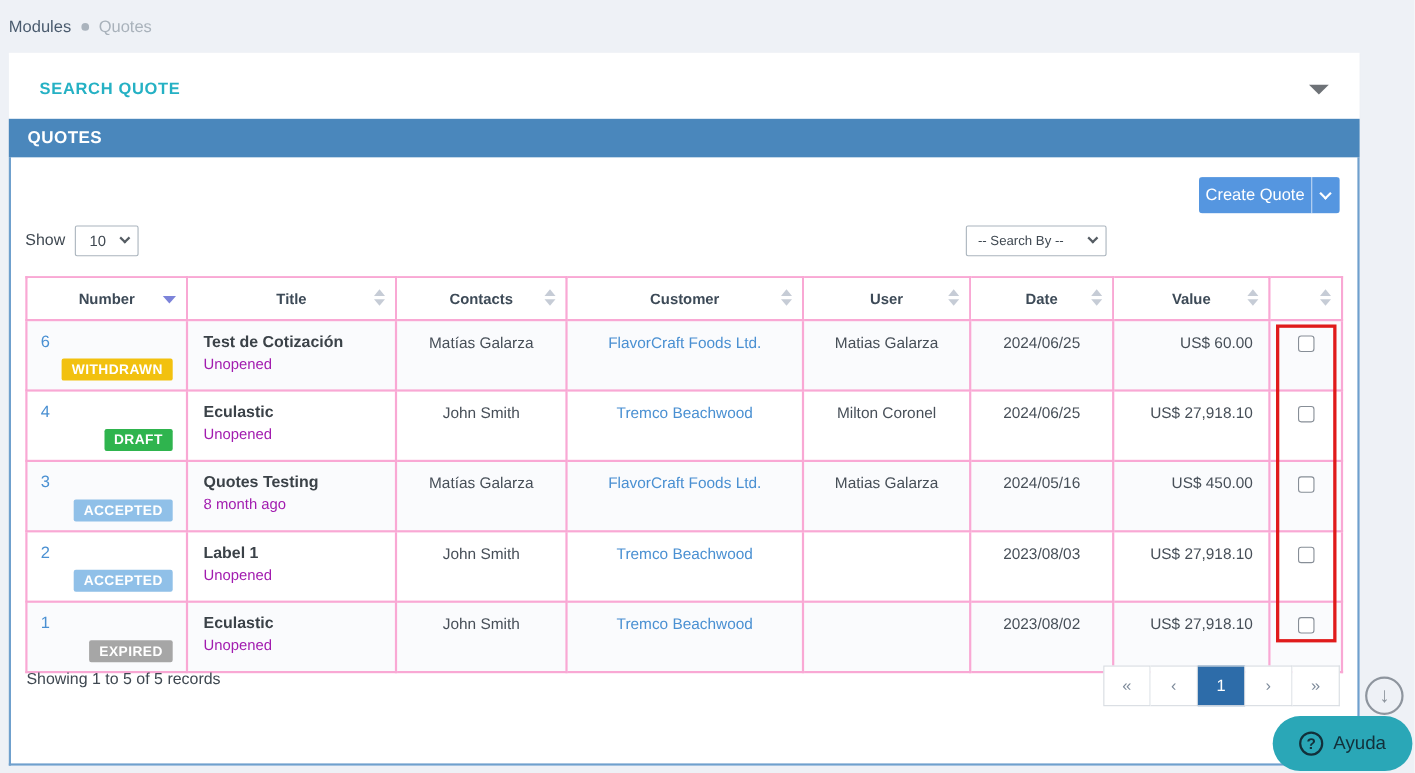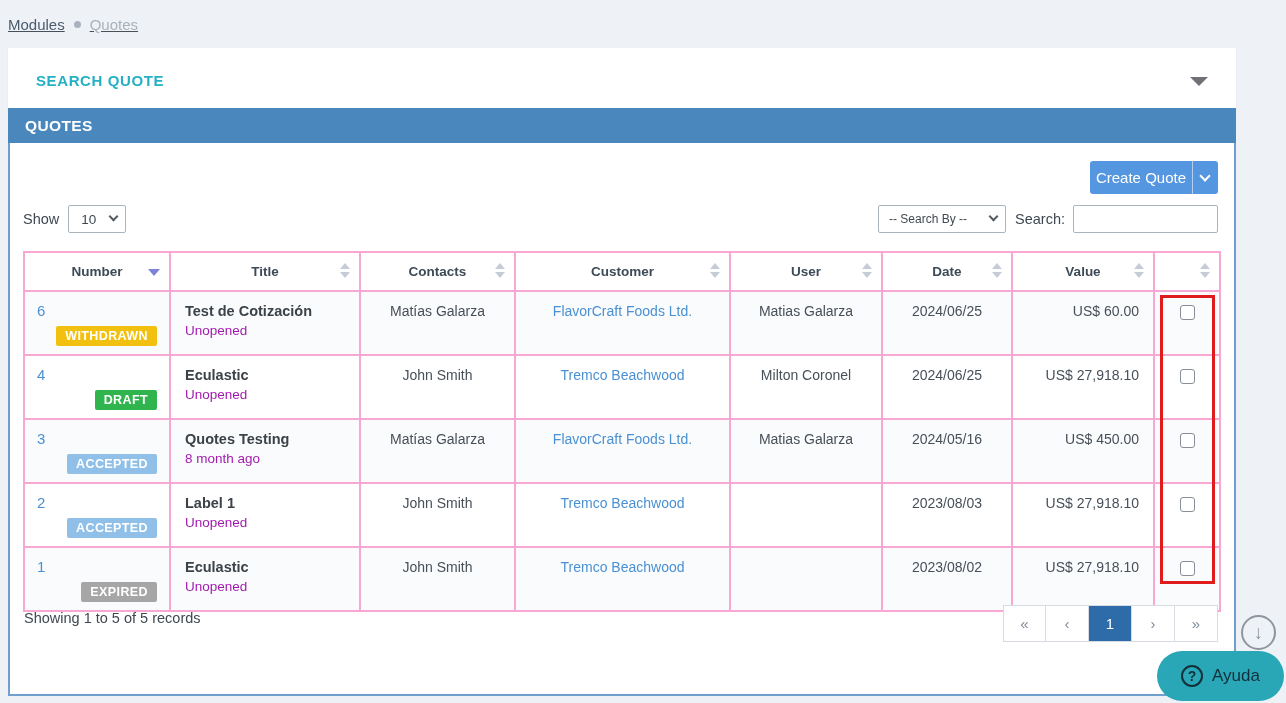--- a/index.html
+++ b/index.html
@@ -1,21 +1,21 @@
 <!DOCTYPE html>
 <html><head>
 <meta charset="utf-8">
 <style>
   * { margin:0; padding:0; box-sizing:border-box; }
   html,body { width:1286px; height:703px; }
   body { font-family:"Liberation Sans","DejaVu Sans",sans-serif; background:#eef1f6; color:#474f58; }
   #page { position:relative; width:1286px; height:703px; overflow:hidden; }
 
   
-  .breadcrumb { position:absolute; left:8px; top:16px; font-size:15px; display:flex; align-items:center; gap:9px;text-decoration:underline; }
+  .breadcrumb { position:absolute; left:8px; top:16px; font-size:15px; display:flex; align-items:center; gap:9px; }
   .crumb-module { color:#4a5b6e; }
   .crumb-dot { width:7px; height:7px; border-radius:50%; background:#aab3bd; display:inline-block; }
   .crumb-page { color:#a9b2bb; }
 
   
   .search-panel { position:absolute; left:8px; top:48px; width:1228px; height:65px; background:#fff; box-shadow:0 1px 2px rgba(40,60,90,.05); }
   .search-title { position:absolute; left:28px; top:0; line-height:65px; font-size:15px; font-weight:700; letter-spacing:.6px; color:#25b1c4; }
   .collapse-tri { position:absolute; right:28px; top:29px; width:0; height:0; border-left:9px solid transparent; border-right:9px solid transparent; border-top:9px solid #6e7277; cursor:pointer; }
 
   
@@ -125,24 +125,20 @@
           </span>
         </div>
         <div class="searchby-wrap">
           <span class="sel">
             <select class="searchby-select">
               <option>-- Search By --</option>
             </select>
             <span class="chev"></span>
           </span>
         </div>
-        <div class="search-wrap">
-          <span>Search:</span>
-          <input class="search-input" type="text" value="" style="">
-        </div>
       </div>
 
       <div class="tbl-wrap">
         <table>
           <colgroup>
             <col style="width:146px">
               <col style="width:190px">
               <col style="width:155px">
               <col style="width:215px">
             <col style="width:152px">

